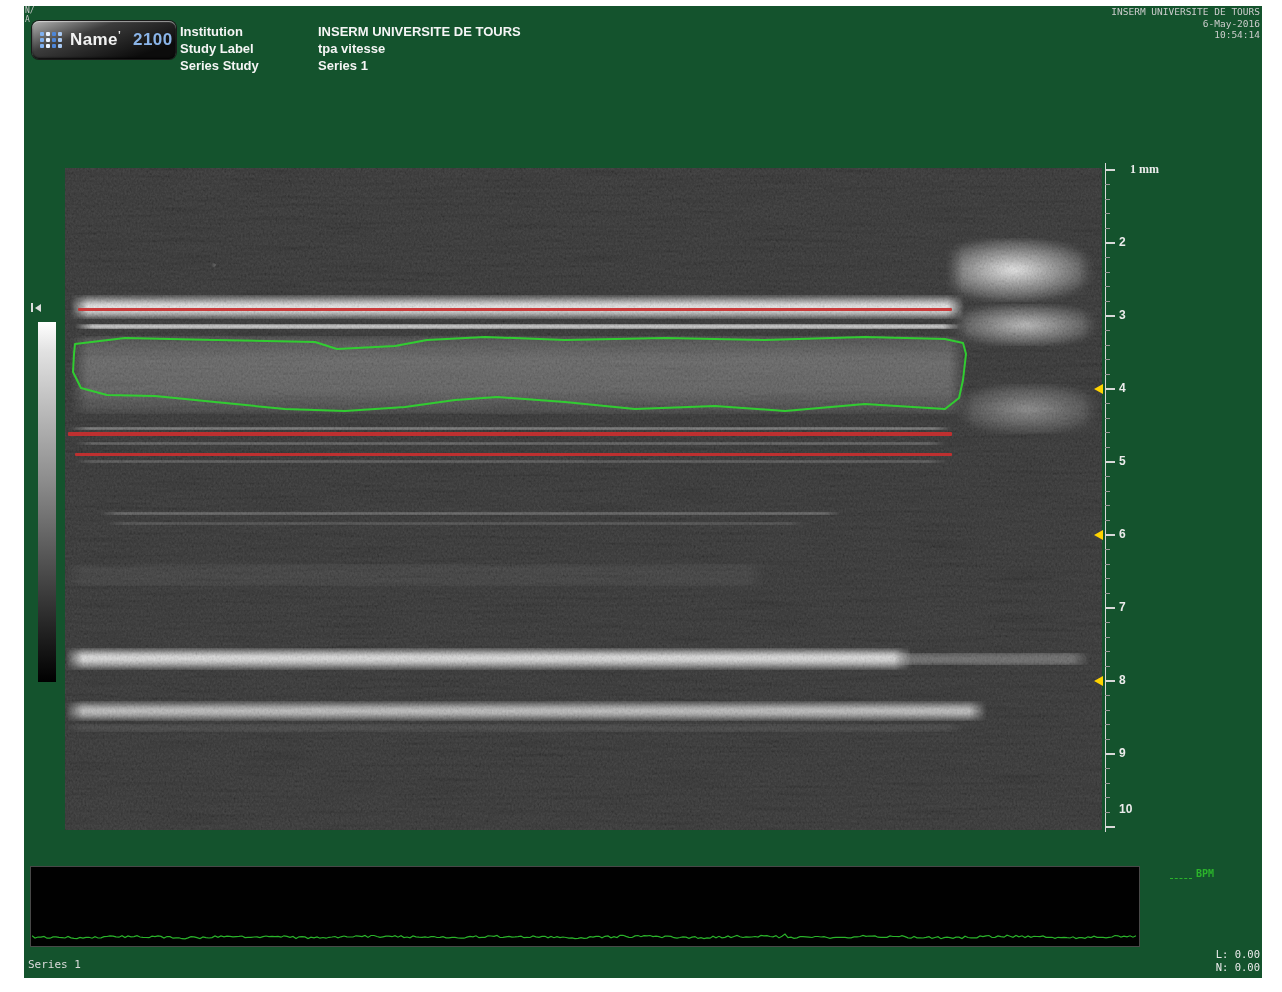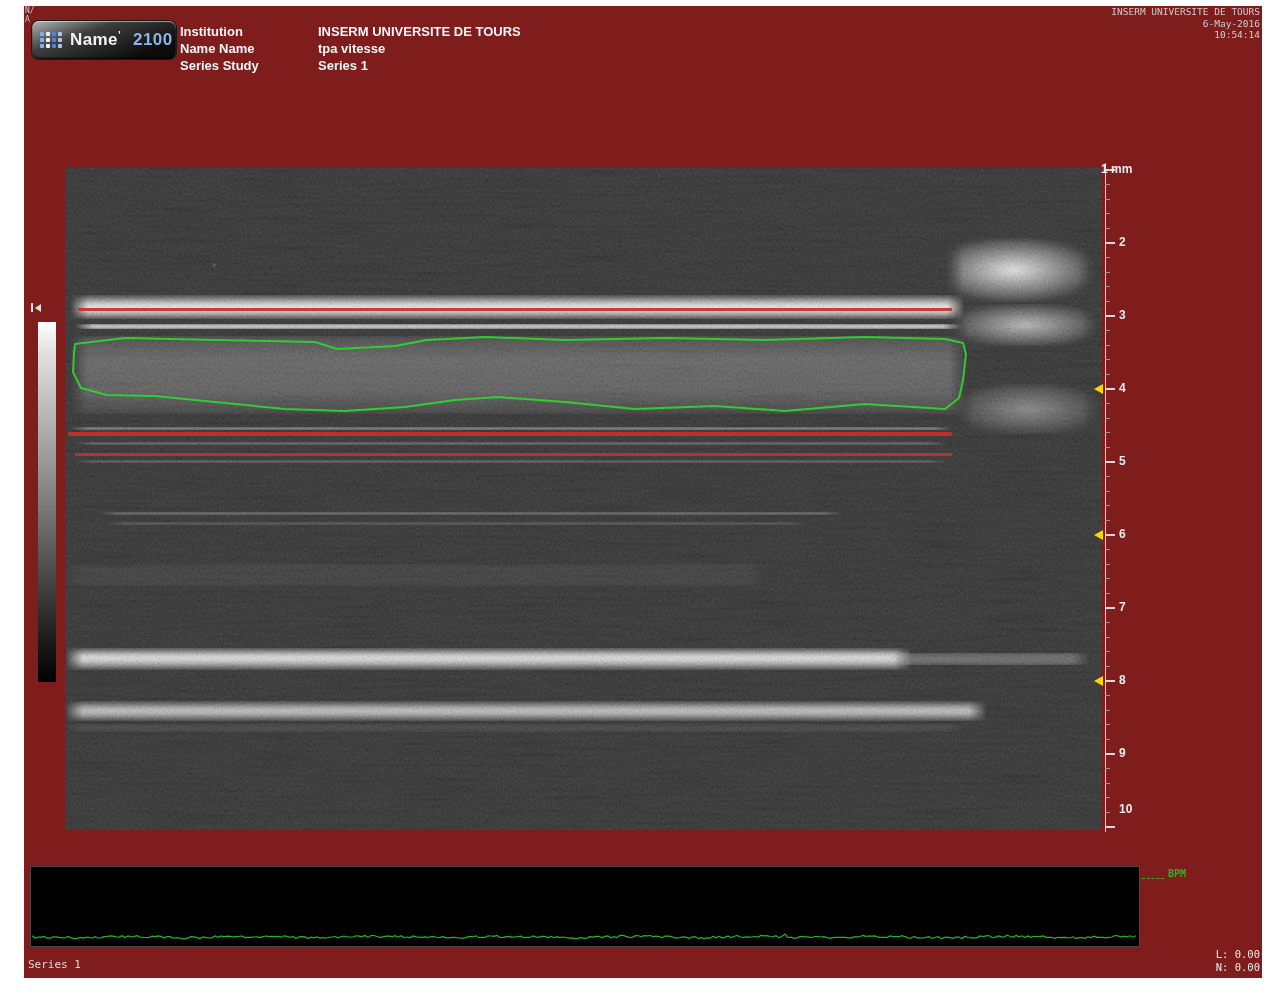--- a/index.html
+++ b/index.html
@@ -1,18 +1,18 @@
 <!DOCTYPE html>
 <html style="--roi: #2fd32f; --measure: #c92f2f; --ecg: #2bb32b; --marker_yellow: #ffd400;"><head>
 <meta charset="utf-8">
 <style>
   html,body{margin:0;padding:0}
   body{background:#fff;font-family:"Liberation Sans",sans-serif;-webkit-font-smoothing:antialiased}
   .page{position:relative;width:1282px;height:992px;background:#fff;overflow:hidden}
-  .screen{position:absolute;left:24px;top:6px;width:1238px;height:972px;background:#7f1d1d;overflow:hidden}
+  .screen{position:absolute;left:24px;top:6px;width:1238px;height:972px;background:#14532d;overflow:hidden}
 
   
   .corner{position:absolute;left:1px;top:0;width:14px;color:#c9c9c9;font:8px/9px "DejaVu Sans Mono",monospace;word-break:break-all}
 
   
   .logo{position:absolute;left:8px;top:15px;width:144px;height:38px;border-radius:7px;
         background:linear-gradient(160deg,#b4b4b4,#3c3c3c 35%,#0c0c0c 82%);
         box-shadow:inset 0 1px 1px rgba(255,255,255,.55), inset 0 -1px 2px rgba(0,0,0,.85), 0 0 0 1px #1a1a1a;
         display:flex;align-items:center;padding:0 8px;box-sizing:border-box}
   .dots{display:grid;grid-template-columns:repeat(4,4px);grid-auto-rows:4px;gap:2px;margin-right:8px}
@@ -80,21 +80,21 @@
   .ruler{position:absolute;left:1073px;top:150px;width:164px;height:700px}
   .ruler-line{position:absolute;width:1px;background:#d8d8d8}
   .tick{position:absolute;background:#d8d8d8}
   .tick.minor{background:#9a9a9a}
   .rnum{position:absolute;color:#ececec;font-size:12px;font-weight:bold;white-space:nowrap}
   .fmarker{position:absolute;width:0;height:0;border-top:5px solid transparent;border-bottom:5px solid transparent;border-right:9px solid var(--marker_yellow,#ffd400)}
 
   
   .strip{position:absolute;left:6px;top:860px;width:1110px;height:81px;border:1px solid #484848;background:#010101;box-sizing:border-box}
   .ecg-line{stroke:var(--ecg,#2bb32b);stroke-width:1.2;fill:none}
-  .legend{position:absolute;left:1118px;top:862px;display:flex;align-items:flex-end;color:var(--ecg,#2bb32b);font:10px "DejaVu Sans Mono",monospace;font-weight:bold}
+  .legend{position:absolute;left:1146px;top:862px;display:flex;align-items:flex-end;color:var(--ecg,#2bb32b);font:10px "DejaVu Sans Mono",monospace;font-weight:bold}
   .legend-dash{width:22px;border-top:1px dashed var(--ecg,#2bb32b);margin-right:4px}
   .series-lbl{position:absolute;left:4px;top:952px;color:#dcdcdc;font:11px "DejaVu Sans Mono",monospace}
   .stats{position:absolute;right:2px;top:942px;text-align:right;color:#ececec;font:10.5px/13px "DejaVu Sans Mono",monospace}
 </style>
 </head>
 <body>
 
 <div class="page">
   <div class="screen">
 
@@ -117,21 +117,21 @@
       </div>
       <div class="logo-text"><span>Name</span><span class="prime">’</span><span class="model">2100</span></div>
     </div>
 
     <div class="info">
       <div class="info-row">
           <span class="lbl">Institution</span>
           <span class="val">INSERM UNIVERSITE DE TOURS</span>
         </div>
       <div class="info-row">
-          <span class="lbl">Name Name</span>
+          <span class="lbl">Study Label</span>
           <span class="val">tpa vitesse</span>
         </div>
       <div class="info-row">
           <span class="lbl">Series Study</span>
           <span class="val">Series 1</span>
         </div>
     </div>
 
     <div class="hdr-right">
       <div>INSERM UNIVERSITE DE TOURS</div>
@@ -189,21 +189,21 @@
       <div class="redline red3"></div>
 
       <svg class="roi-svg" width="1037" height="662" viewBox="0 0 1037 662">
         <polygon class="roi" points="10,176 60,170 150,172 250,174 272,181 330,178 362,172 420,169 500,172 600,170 700,172 800,169 880,171 898,175 901,186 898,212 894,230 880,241 800,236 720,243 650,238 570,241 500,234 432,229 390,232 340,239 280,243 220,241 150,234 90,228 42,227 16,220 8,204 9,186"></polygon>
       </svg>
     </div>
 
     <div class="ruler" id="ruler">
         <div class="ruler-line" style="left: 8px; top: 7px; height: 669px;"></div>
         <div class="tick" style="left: 8px; top: 13px; width: 10px; height: 2px;"></div>
-        <div class="rnum" style="left: 4px; top: 6px;">1 mm</div>
+        <div class="rnum" style="left: 33px; top: 6px; font-family: Liberation Serif, serif;">1 mm</div>
         <div class="tick minor" style="left: 8px; top: 28.1px; width: 5px; height: 1px;"></div>
         <div class="tick minor" style="left: 8px; top: 42.7px; width: 5px; height: 1px;"></div>
         <div class="tick minor" style="left: 8px; top: 57.3px; width: 5px; height: 1px;"></div>
         <div class="tick minor" style="left: 8px; top: 71.9px; width: 5px; height: 1px;"></div>
         <div class="tick" style="left: 8px; top: 86px; width: 10px; height: 2px;"></div>
         <div class="rnum" style="left: 22px; top: 79px;">2</div>
         <div class="tick minor" style="left: 8px; top: 101.1px; width: 5px; height: 1px;"></div>
         <div class="tick minor" style="left: 8px; top: 115.7px; width: 5px; height: 1px;"></div>
         <div class="tick minor" style="left: 8px; top: 130.3px; width: 5px; height: 1px;"></div>
         <div class="tick minor" style="left: 8px; top: 144.9px; width: 5px; height: 1px;"></div>

